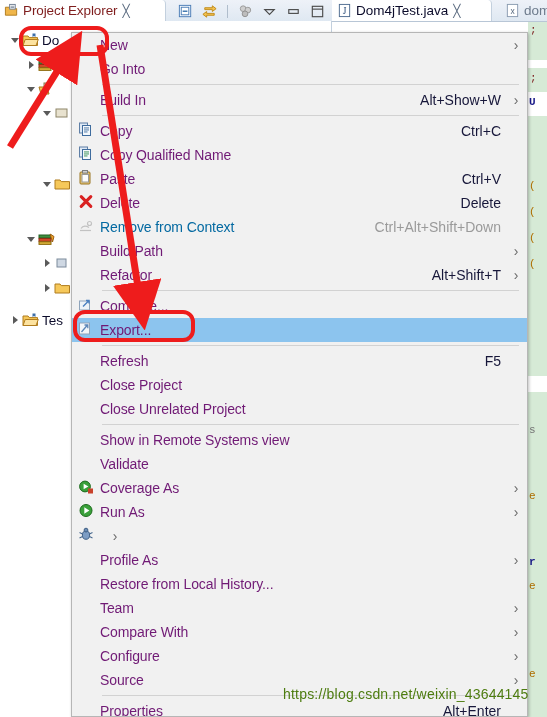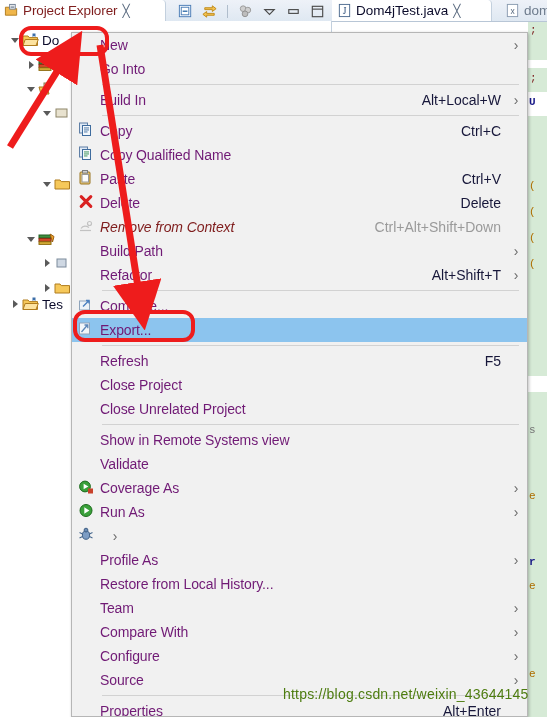--- a/index.html
+++ b/index.html
@@ -97,21 +97,21 @@
     position:relative;height:24px;display:flex;align-items:center;
     box-sizing:border-box;padding-left:0;
   }
   .mi .mi-icon{
     width:28px;height:24px;position:relative;flex:0 0 auto;
   }
   .mi .mi-label{
     font-size:14px;color:#701a75;letter-spacing:-0.1px;flex:1 1 auto;
     white-space:nowrap;
   }
-  .mi.disabled .mi-label{color:#7f1d1d;font-style:italic;}
+  .mi.disabled .mi-label{color:#0369a1;}
   .mi .mi-accel{
     font-size:14px;color:#17173a;margin-right:8px;white-space:nowrap;
   }
   .mi.disabled .mi-accel{color:#9a9a9a;}
   .mi .mi-arrow{
     width:14px;margin-right:4px;font-size:14px;color:#6a6a6a;text-align:center;
     line-height:1;
   }
   .mi .mi-arrow.empty{visibility:hidden;}
   .mi.selected{background:#8cc4ee;}
@@ -338,21 +338,21 @@
       <div class="trow" style="left:40px;top:256px;">
         <span class="twist closed"></span>
         <span class="ticon">
           <svg width="17" height="16" viewBox="0 0 17 16">
             <path d="M1 4 L6 4 L7.3 5.6 L15.5 5.6 L15.5 13 L1 13 Z" fill="#f6c85a" stroke="#b07c1e"></path>
           </svg>
         </span>
         <span class="tlabel"></span>
       </div>
 
-      <div class="trow" style="left:8px;top:272px;">
+      <div class="trow" style="left:8px;top:288px;">
         <span class="twist closed"></span>
         <span class="ticon">
           <svg width="17" height="16" viewBox="0 0 17 16">
             <path d="M1 4 L6 4 L7.3 5.6 L15.5 5.6 L15.5 13.5 L1 13.5 Z" fill="#f6c85a" stroke="#b07c1e"></path>
             <path d="M1 13.5 L3.2 7.5 L16.3 7.5 L14 13.5 Z" fill="#fde3a0" stroke="#b07c1e"></path>
             <path d="M10.5 1.5 L13.5 1.5 L13.5 5 L12 4 L10.5 5 Z" fill="#3c6ea8"></path>
           </svg>
         </span>
         <span class="tlabel">Tes</span>
       </div>
@@ -370,21 +370,21 @@
       <div class="mi">
         <span class="mi-icon"></span>
         <span class="mi-label">Go Into</span>
         <span class="mi-accel"></span>
         <span class="mi-arrow empty">›</span>
       </div>
       <div class="msep"></div>
       <div class="mi">
         <span class="mi-icon"></span>
         <span class="mi-label">Build In</span>
-        <span class="mi-accel">Alt+Local+W</span>
+        <span class="mi-accel">Alt+Show+W</span>
         <span class="mi-arrow">›</span>
       </div>
       <div class="msep"></div>
       <div class="mi">
         <span class="mi-icon">
           <span class="ic"><svg width="16" height="16" viewBox="0 0 16 16">
               <rect x="1.5" y="1.5" width="8" height="10" fill="#dfe9f5" stroke="#5f7fa6"></rect>
               <rect x="4.5" y="4" width="8" height="10" fill="#f4f8fc" stroke="#3f6c9e"></rect>
               <rect x="6" y="6" width="5" height="0.9" fill="#3f6c9e"></rect>
               <rect x="6" y="8" width="5" height="0.9" fill="#3f6c9e"></rect>

